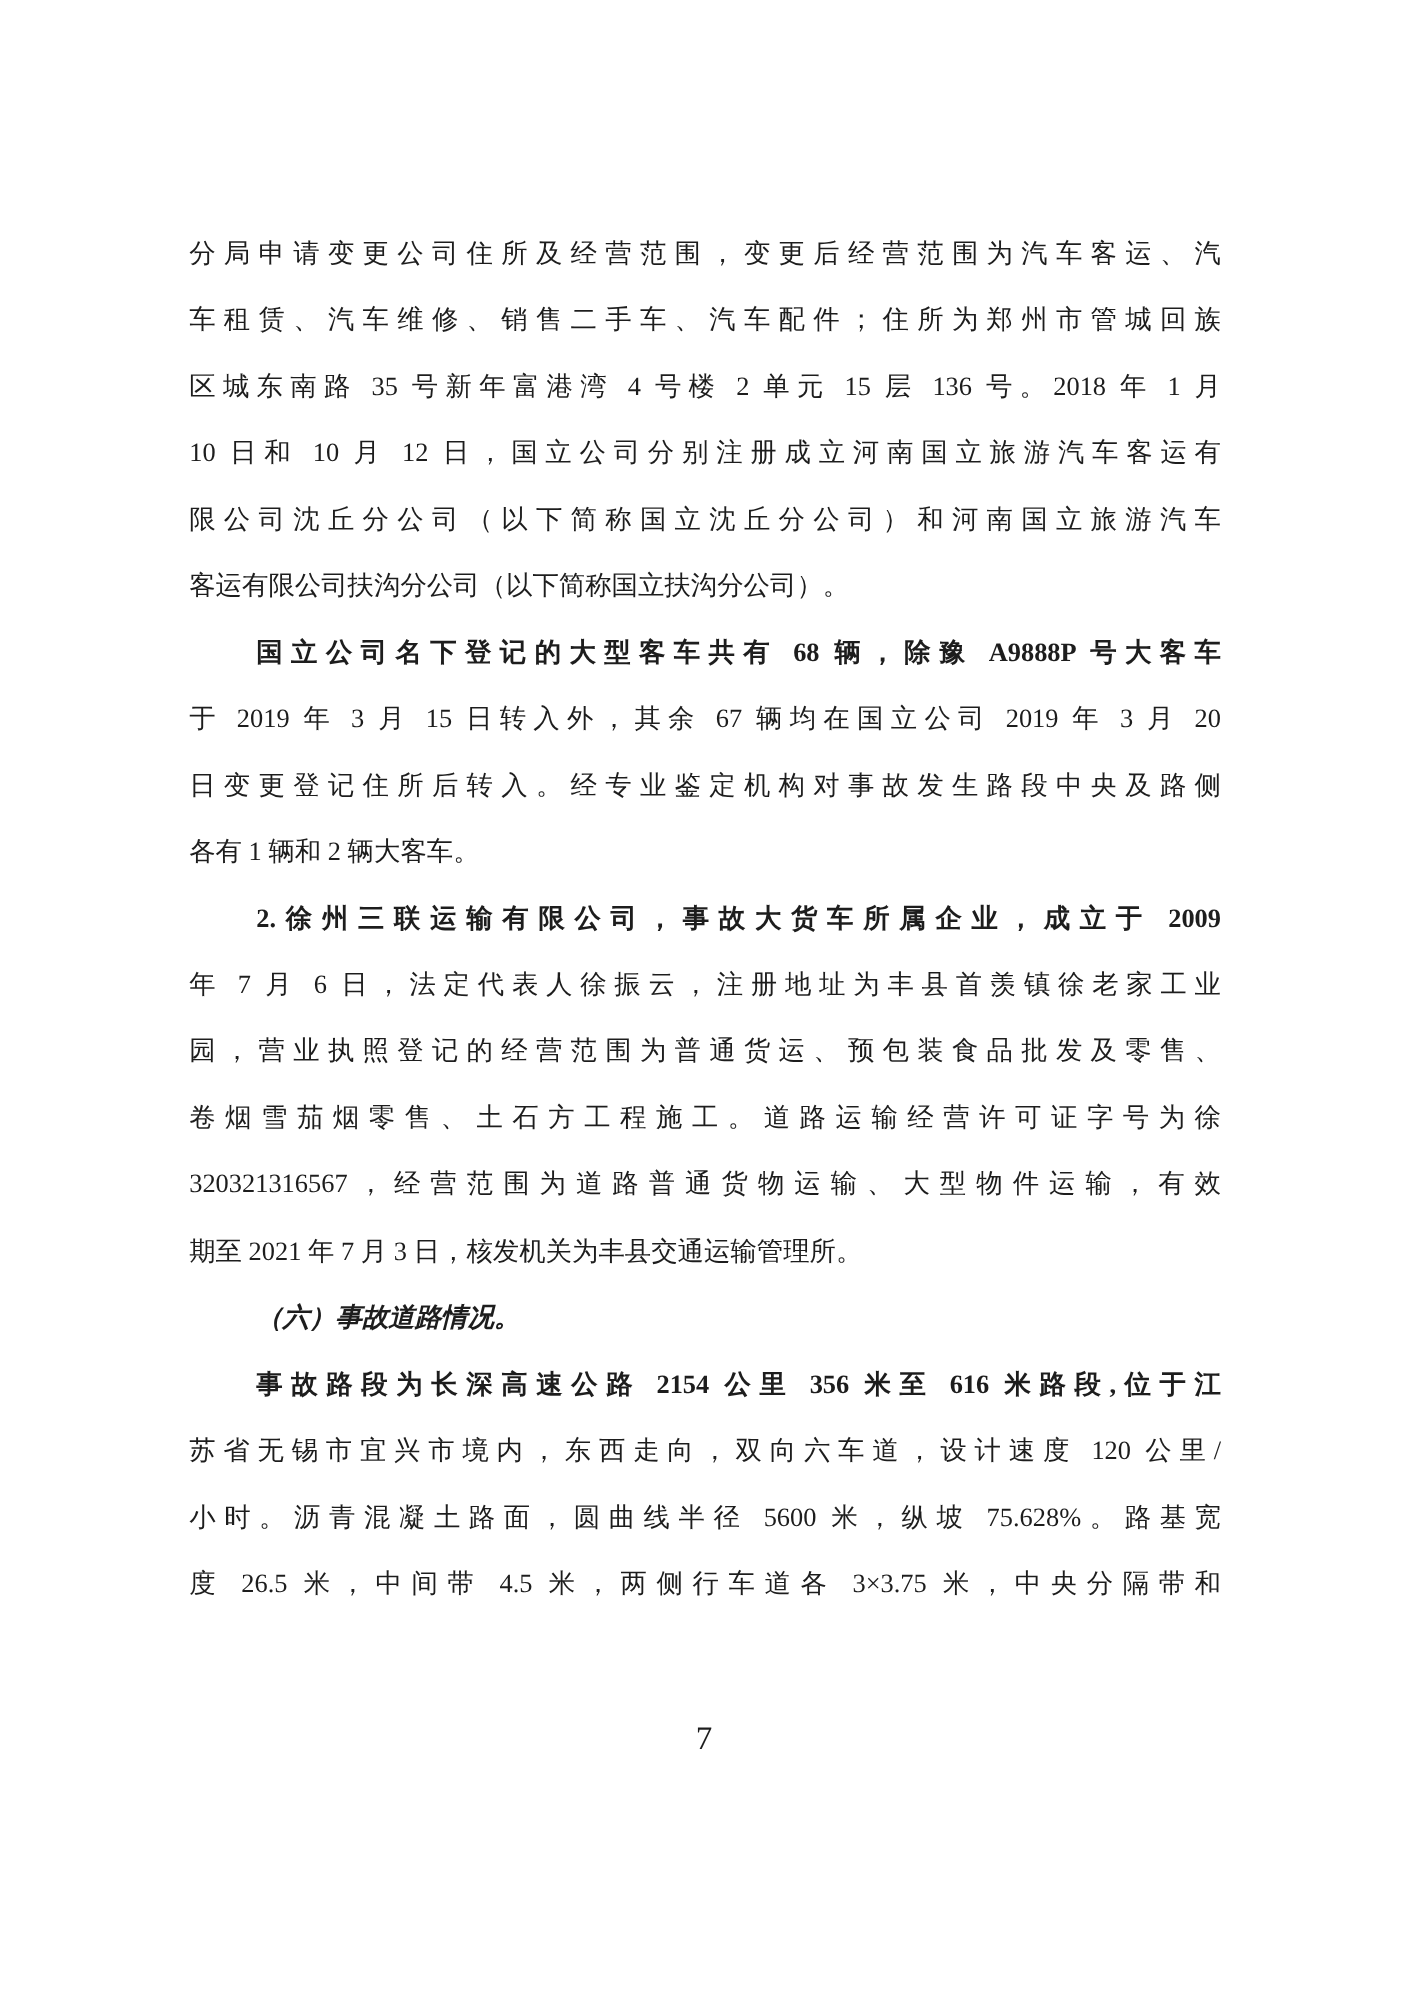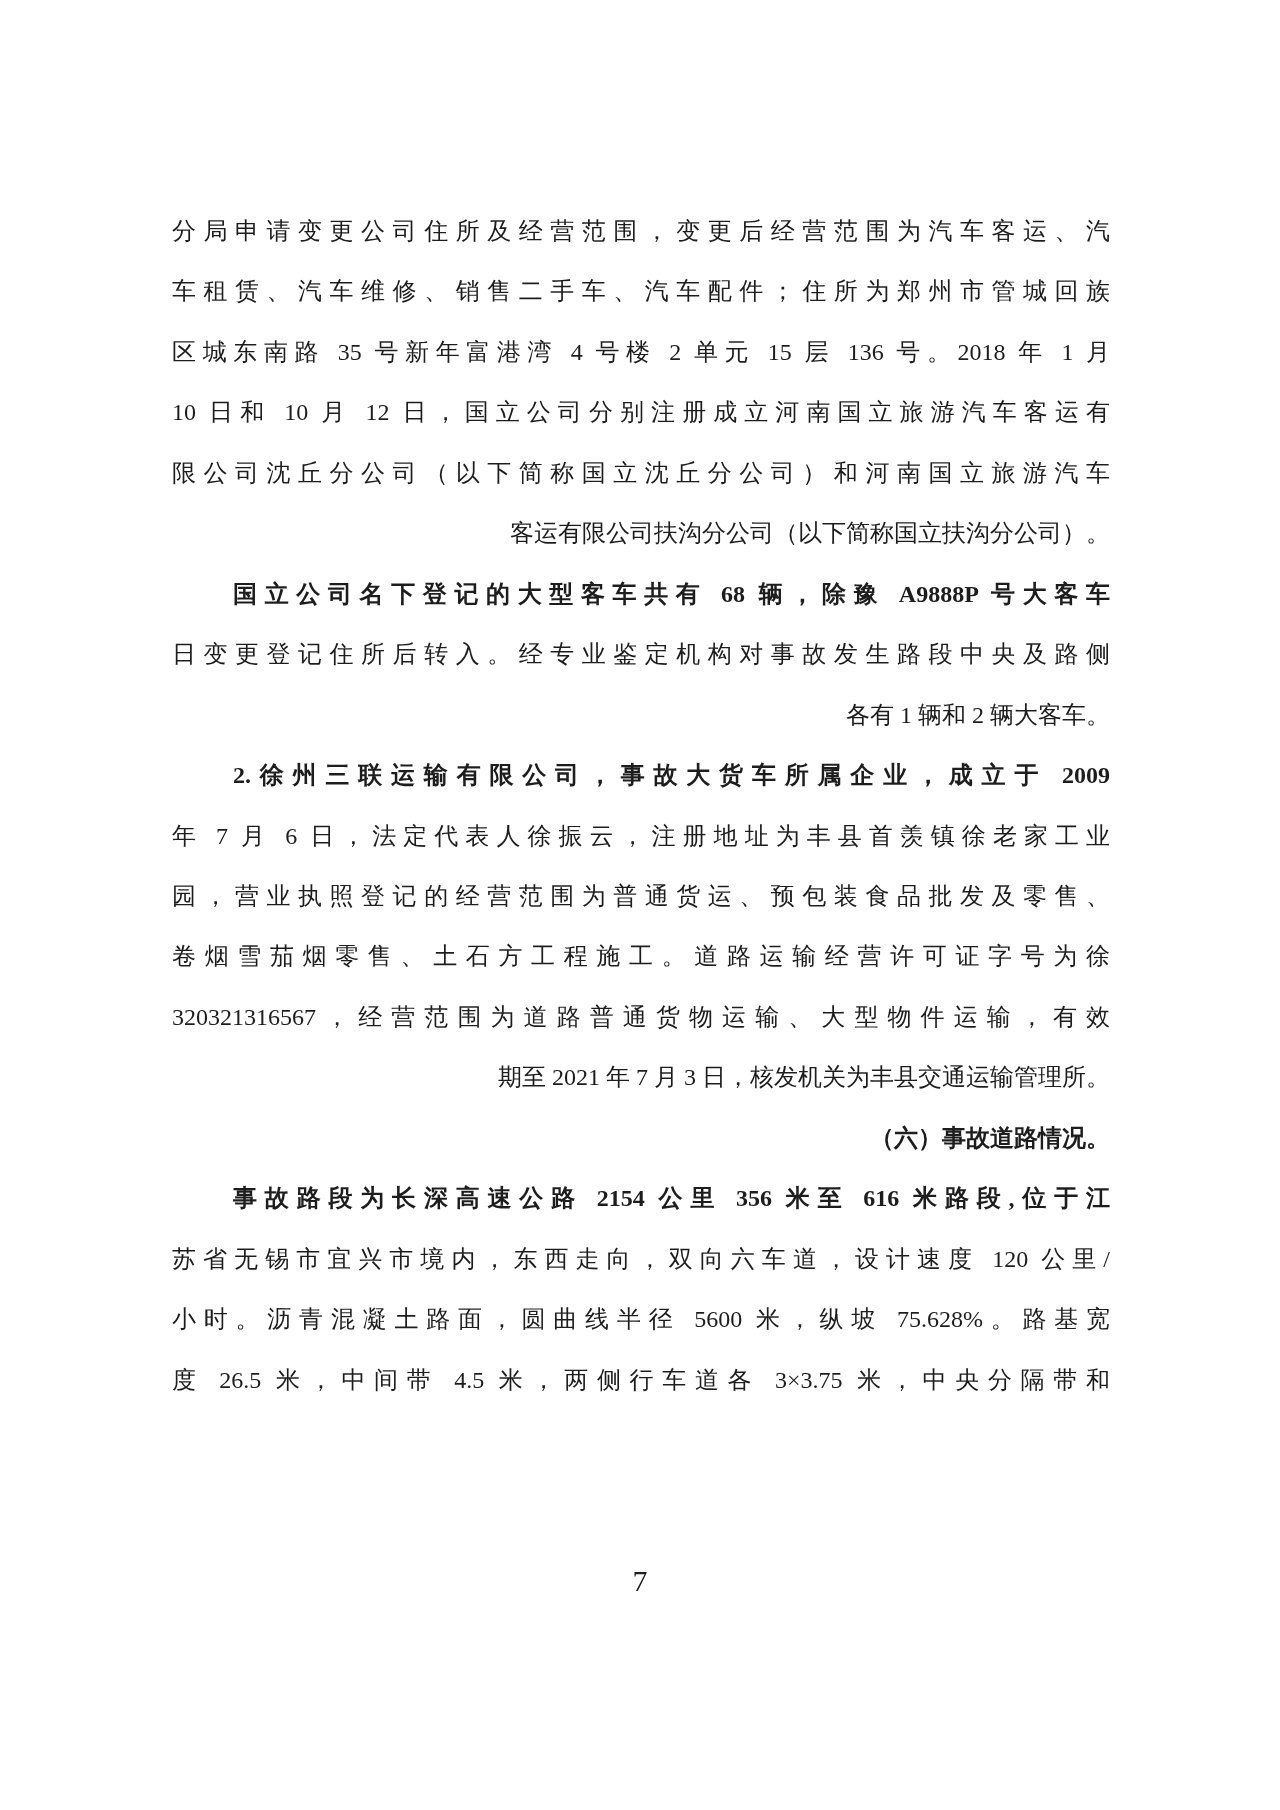--- a/index.html
+++ b/index.html
@@ -21,32 +21,33 @@
     left: 172px;
     top: 201px;
     width: 938px;
     font-size: 24px;
     line-height: 60.45px;
     color: #1d1d1d;
     letter-spacing: 0;
   }
   .line {
     white-space: normal;
-    text-align: right;
+    text-align: left;
   }
   .line.just {
     text-align: justify;
     text-align-last: justify;
   }
   .line.indent {
     text-indent: 61px;
     font-weight: bold;
   }
   .line.bold {
     font-weight: bold;
+    font-style: italic;
   }
   .page-footer {
     position: absolute;
     left: 0;
     top: 1566px;
     width: 100%;
     text-align: center;
     font-size: 30px;
     line-height: 30px;
     color: #1d1d1d;
@@ -57,20 +58,21 @@
 
 <div class="page">
   <div class="doc-body">
       <div class="line just">分局申请变更公司住所及经营范围，变更后经营范围为汽车客运、汽</div>
       <div class="line just">车租赁、汽车维修、销售二手车、汽车配件；住所为郑州市管城回族</div>
       <div class="line just">区城东南路 35 号新年富港湾 4 号楼 2 单元 15 层 136 号。2018 年 1 月</div>
       <div class="line just">10 日和 10 月 12 日，国立公司分别注册成立河南国立旅游汽车客运有</div>
       <div class="line just">限公司沈丘分公司（以下简称国立沈丘分公司）和河南国立旅游汽车</div>
       <div class="line">客运有限公司扶沟分公司（以下简称国立扶沟分公司）。</div>
       <div class="line just indent">国立公司名下登记的大型客车共有 68 辆，除豫 A9888P 号大客车</div>
+      <div class="line just">于 2019 年 3 月 15 日转入外，其余 67 辆均在国立公司 2019 年 3 月 20</div>
       <div class="line just">日变更登记住所后转入。经专业鉴定机构对事故发生路段中央及路侧</div>
       <div class="line">各有 1 辆和 2 辆大客车。</div>
       <div class="line just indent">2.徐州三联运输有限公司，事故大货车所属企业，成立于 2009</div>
       <div class="line just">年 7 月 6 日，法定代表人徐振云，注册地址为丰县首羡镇徐老家工业</div>
       <div class="line just">园，营业执照登记的经营范围为普通货运、预包装食品批发及零售、</div>
       <div class="line just">卷烟雪茄烟零售、土石方工程施工。道路运输经营许可证字号为徐</div>
       <div class="line just">320321316567，经营范围为道路普通货物运输、大型物件运输，有效</div>
       <div class="line">期至 2021 年 7 月 3 日，核发机关为丰县交通运输管理所。</div>
       <div class="line indent bold">（六）事故道路情况。</div>
       <div class="line just indent">事故路段为长深高速公路 2154 公里 356 米至 616 米路段,位于江</div>

